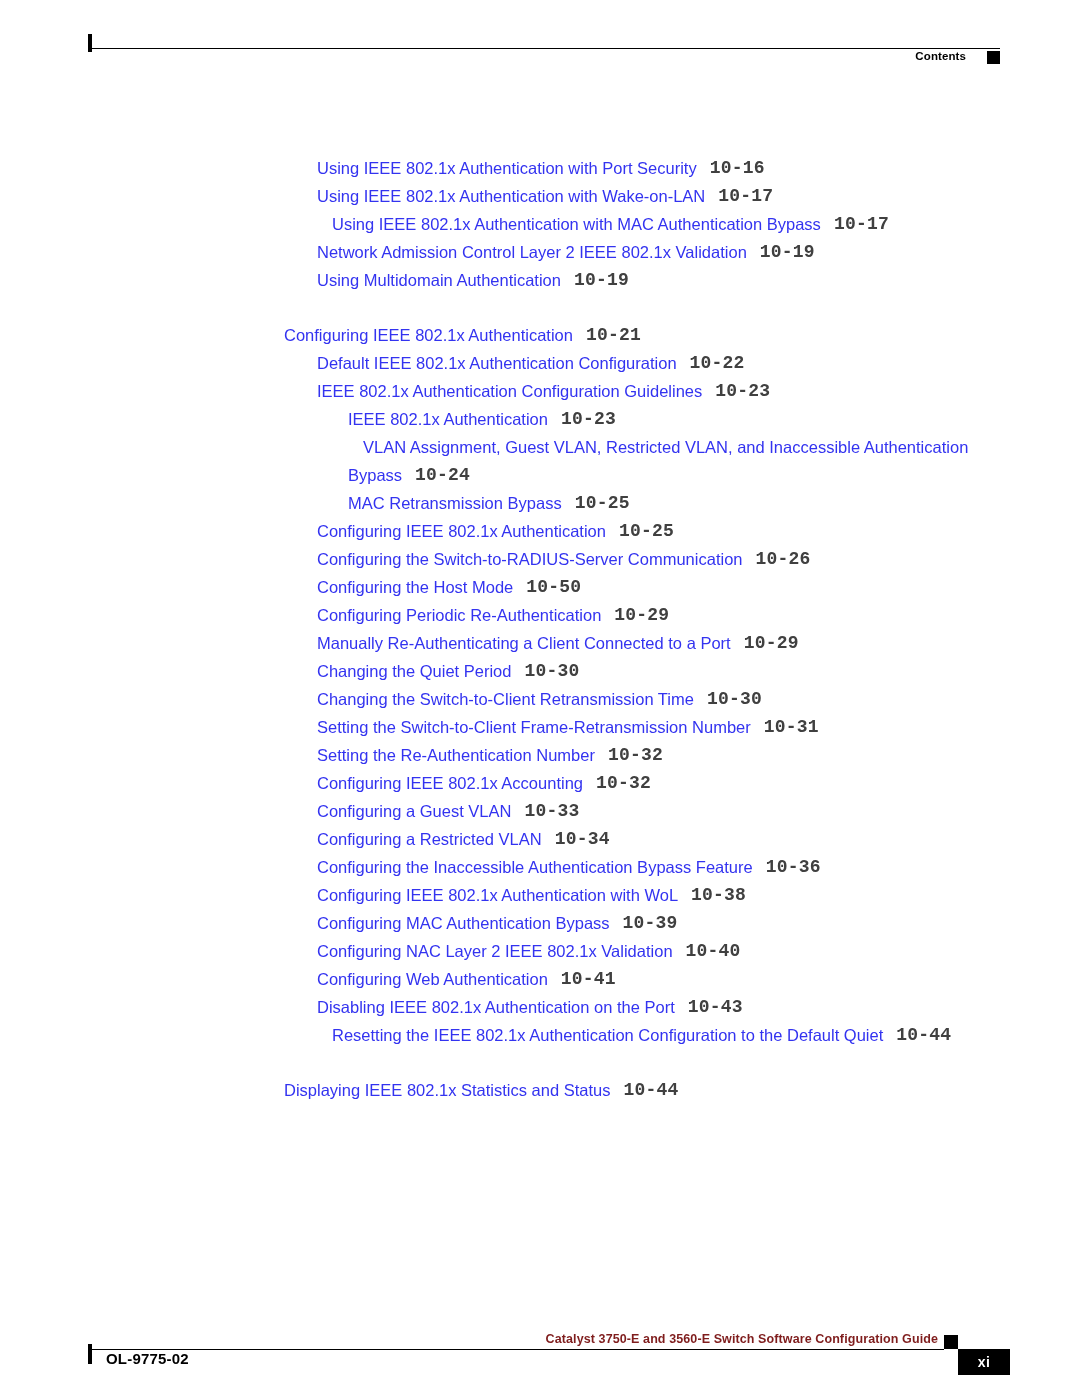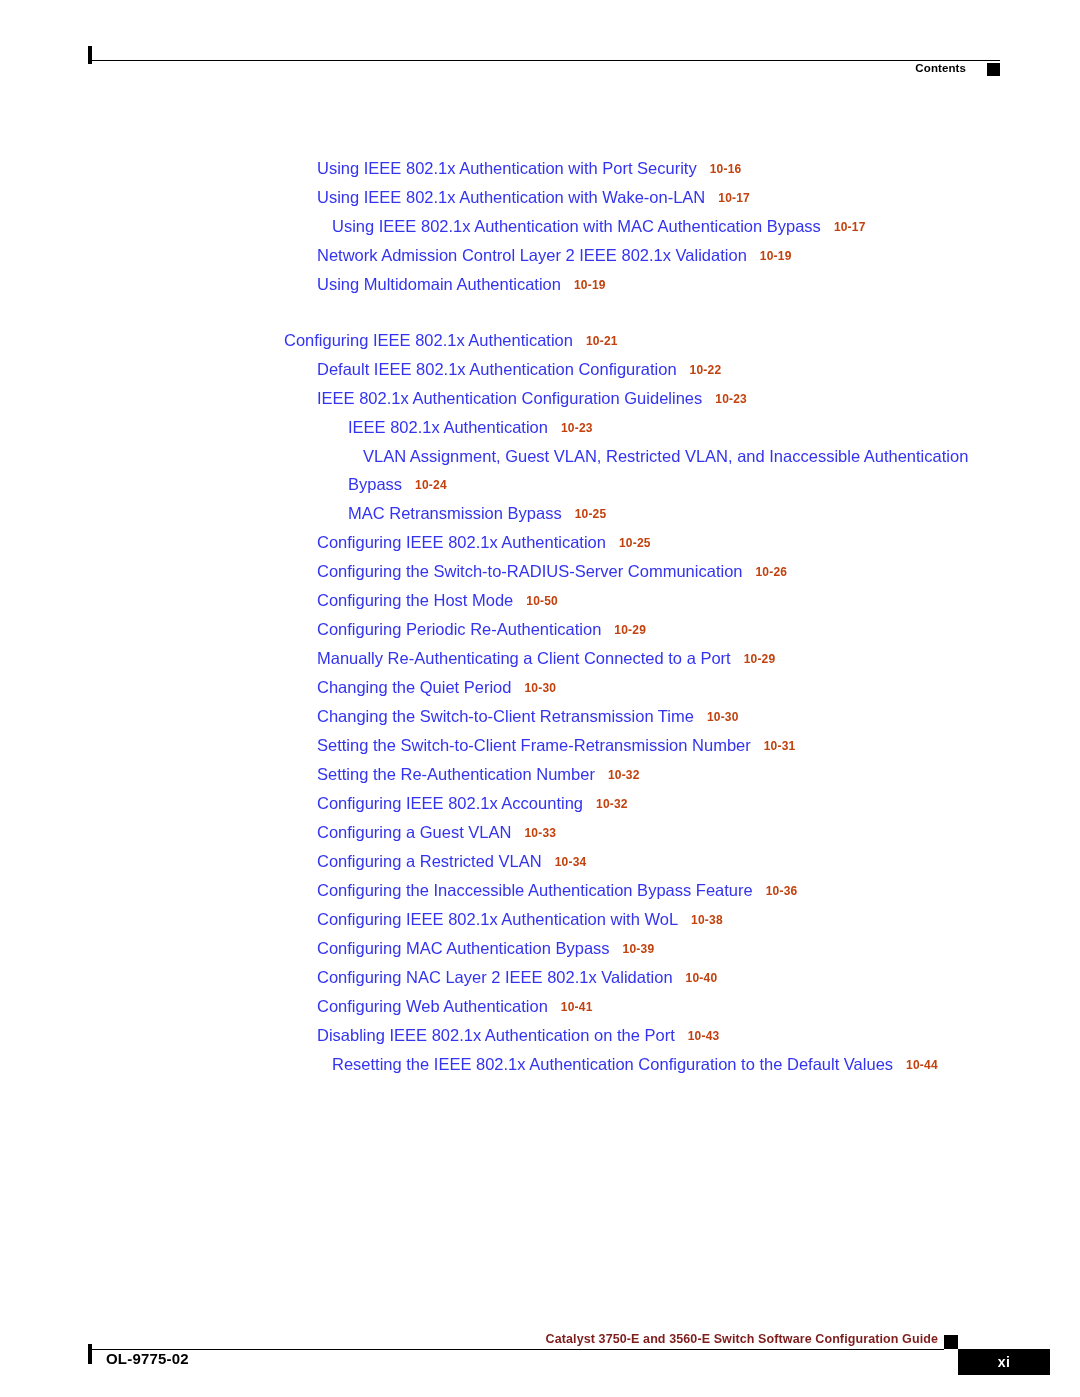--- a/index.html
+++ b/index.html
@@ -12,21 +12,21 @@
     height: 1397px;
     position: relative;
     font-family: "Liberation Sans", sans-serif;
     -webkit-font-smoothing: antialiased;
   }
 
   
   .page-header {
     position: absolute;
     left: 88px;
-    top: 46px;
+    top: 34px;
     width: 912px;
     height: 34px;
   }
   .header-rule {
     position: absolute;
     left: 0;
     top: 14px;
     width: 912px;
     height: 1px;
     background: #000000;
@@ -76,26 +76,27 @@
   .toc-entry.lvl1 { padding-left: 284px; }
   .toc-entry.lvl2 { padding-left: 317px; }
   .toc-entry.lvl3 { padding-left: 348px; }
 
   .toc-entry.gap-before { margin-top: 27px; }
 
   .toc-title {
     color: #3333f0;
   }
   .toc-page {
-    color: #c2410c;
-    font-weight: bold;
-    font-size: 12px;
+    color: #404040;
+    font-weight: bold;
+    font-size: 18px;
     margin-left: 13px;
     letter-spacing: 0.2px;
     vertical-align: 1px;
+    font-family: Liberation Mono, monospace;
   }
 
   
   .toc-entry.wrap {
     white-space: normal;
     width: 1080px;
     box-sizing: border-box;
     padding-right: 110px;
   }
   .toc-entry.wrap .toc-title { display: inline; margin-left: 15px; }
@@ -150,21 +151,21 @@
     left: 856px;
     top: 5px;
     width: 14px;
     height: 14px;
     background: #000000;
   }
   .footer-pagenum {
     position: absolute;
     left: 870px;
     top: 19px;
-    width: 92px;
+    width: 52px;
     height: 26px;
     background: #000000;
     color: #ffffff;
     font-size: 14px;
     font-weight: bold;
     display: flex;
     align-items: center;
     justify-content: center;
     letter-spacing: 0.3px;
   }
@@ -202,21 +203,22 @@
     <div class="toc-entry lvl2"><span class="toc-title">Setting the Re-Authentication Number</span><span class="toc-page">10-32</span></div>
     <div class="toc-entry lvl2"><span class="toc-title">Configuring IEEE 802.1x Accounting</span><span class="toc-page">10-32</span></div>
     <div class="toc-entry lvl2"><span class="toc-title">Configuring a Guest VLAN</span><span class="toc-page">10-33</span></div>
     <div class="toc-entry lvl2"><span class="toc-title">Configuring a Restricted VLAN</span><span class="toc-page">10-34</span></div>
     <div class="toc-entry lvl2"><span class="toc-title">Configuring the Inaccessible Authentication Bypass Feature</span><span class="toc-page">10-36</span></div>
     <div class="toc-entry lvl2"><span class="toc-title">Configuring IEEE 802.1x Authentication with WoL</span><span class="toc-page">10-38</span></div>
     <div class="toc-entry lvl2"><span class="toc-title">Configuring MAC Authentication Bypass</span><span class="toc-page">10-39</span></div>
     <div class="toc-entry lvl2"><span class="toc-title">Configuring NAC Layer 2 IEEE 802.1x Validation</span><span class="toc-page">10-40</span></div>
     <div class="toc-entry lvl2"><span class="toc-title">Configuring Web Authentication</span><span class="toc-page">10-41</span></div>
     <div class="toc-entry lvl2"><span class="toc-title">Disabling IEEE 802.1x Authentication on the Port</span><span class="toc-page">10-43</span></div>
-    <div class="toc-entry lvl2 wrap"><span class="toc-title">Resetting the IEEE 802.1x Authentication Configuration to the Default Values</span><span class="toc-page">10-44</span></div>
+    <div class="toc-entry lvl2 wrap"><span class="toc-title">Resetting the IEEE 802.1x Authentication Configuration to the Default Quiet</span><span class="toc-page">10-44</span></div>
+    <div class="toc-entry lvl1 gap-before"><span class="toc-title">Displaying IEEE 802.1x Statistics and Status</span><span class="toc-page">10-44</span></div>
   </div>
 
 <div class="page-footer">
   <div class="footer-title">Catalyst 3750-E and 3560-E Switch Software Configuration Guide</div>
   <div class="footer-square"></div>
   <div class="footer-rule"></div>
   <div class="footer-tick"></div>
   <div class="footer-doc-id">OL-9775-02</div>
   <div class="footer-pagenum">xi</div>
 </div>

